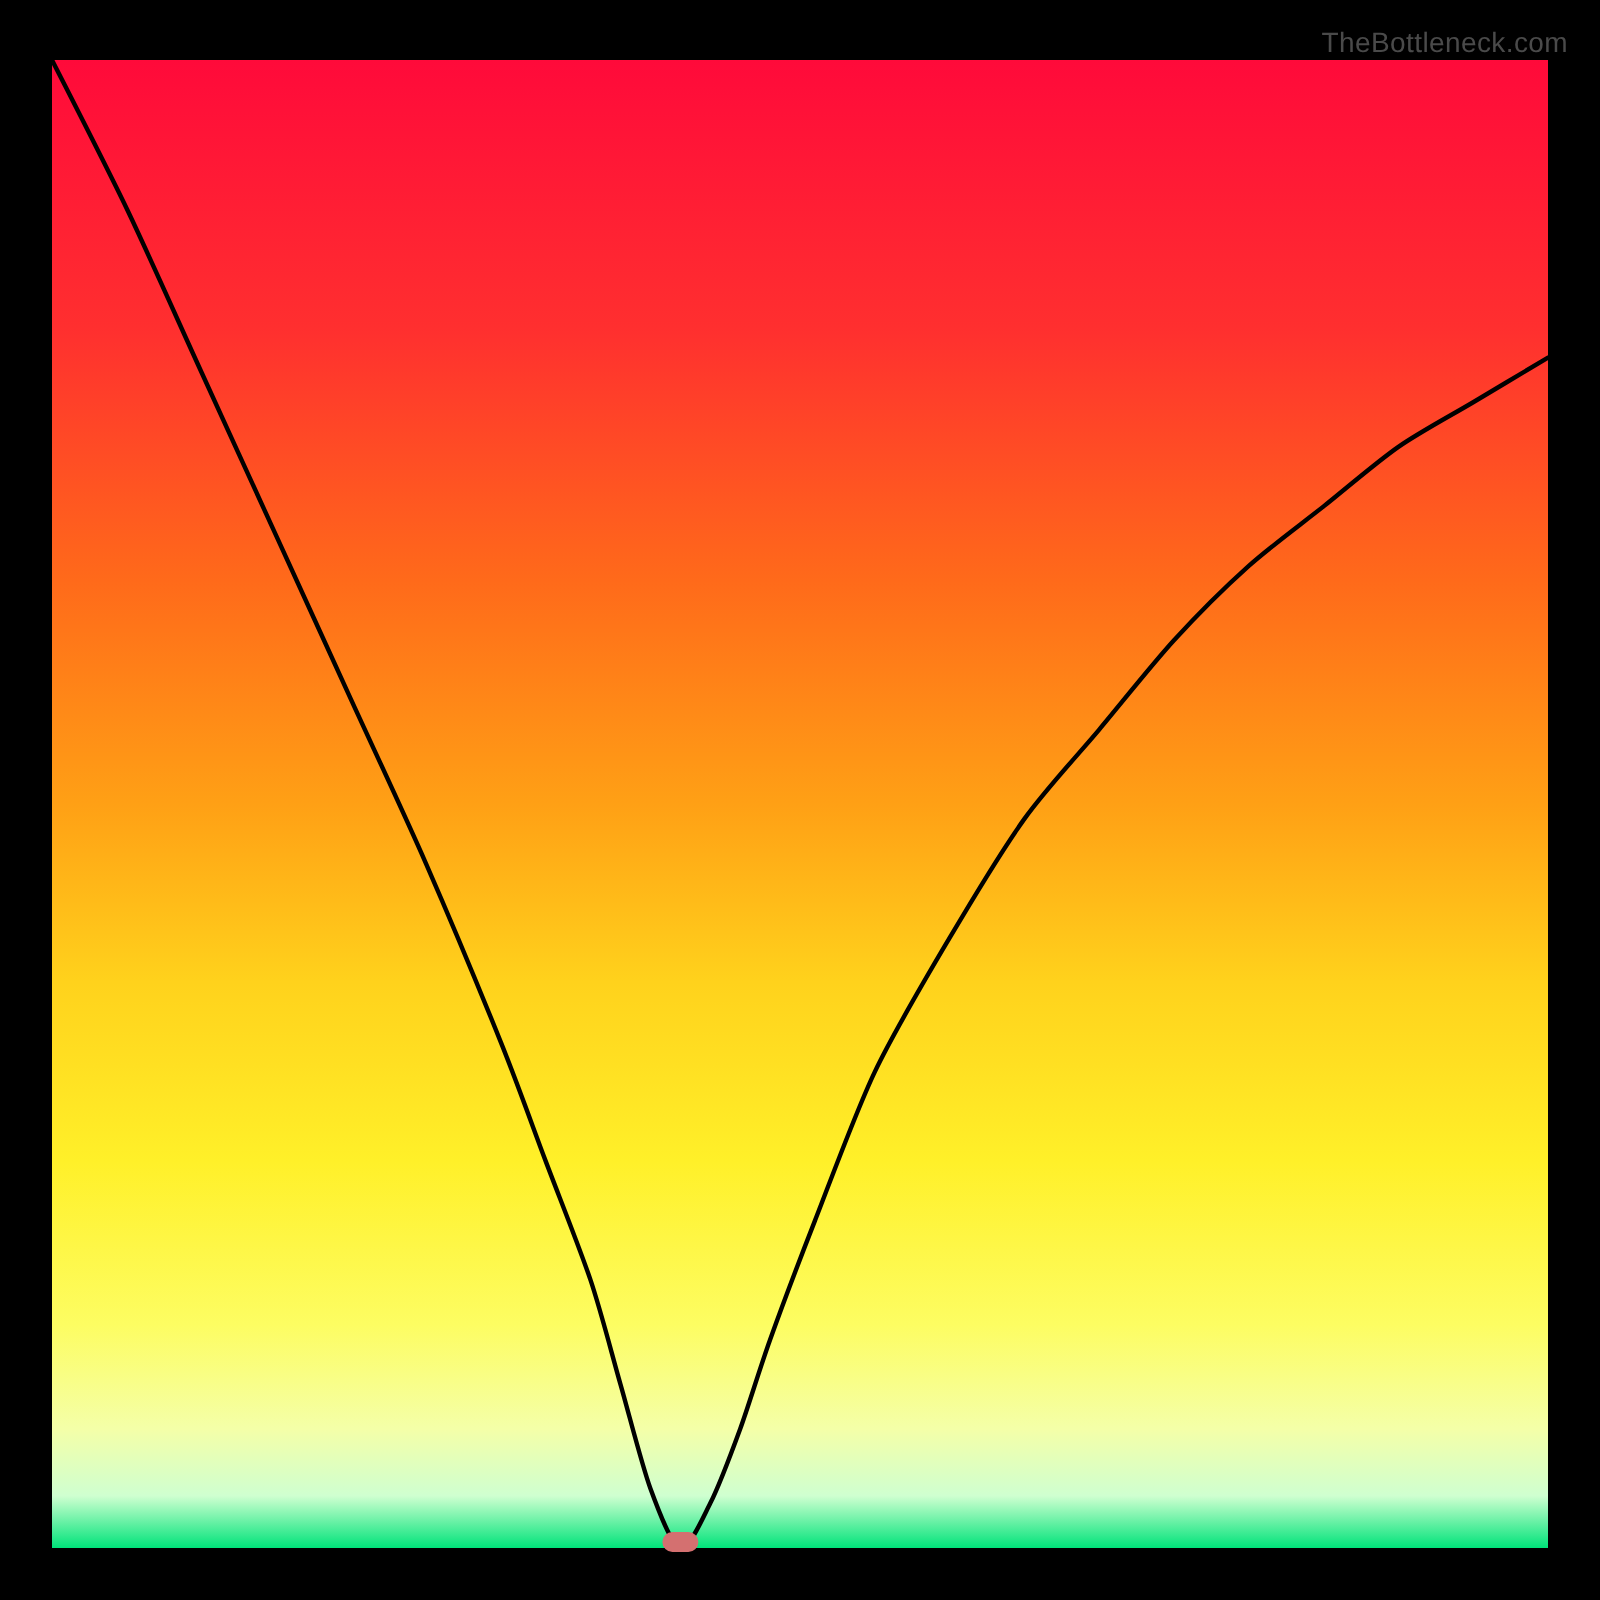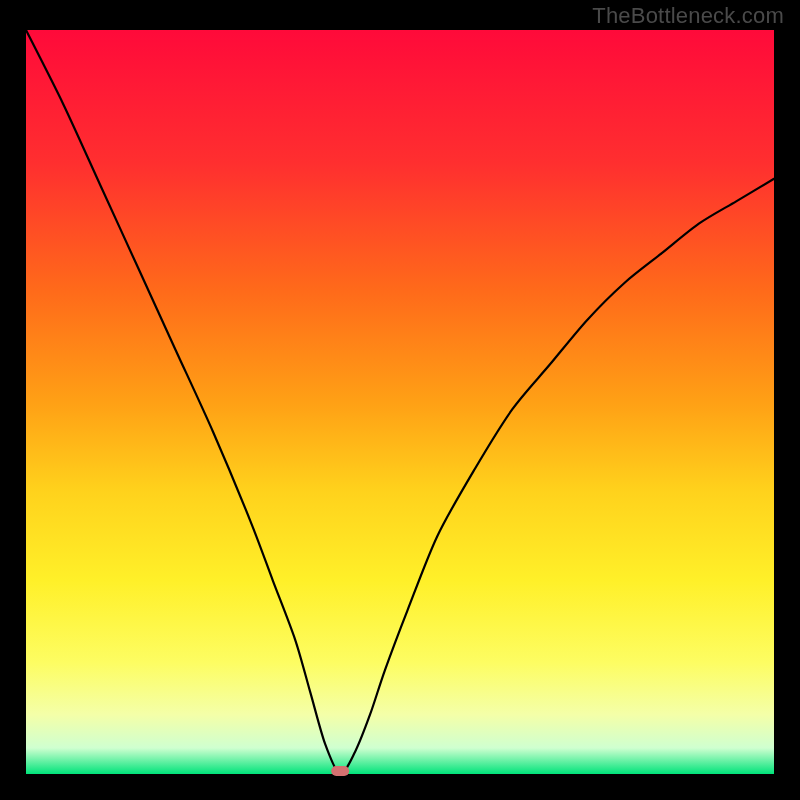--- a/index.html
+++ b/index.html
@@ -12,23 +12,23 @@
     font-family: Arial, Helvetica, sans-serif;
   }
   .stage {
     position: relative;
     width: 800px;
     height: 800px;
     background: #ffffff;
   }
   .watermark {
     position: absolute;
-    top: 3px;
+    top: 13px;
     right: 16px;
-    font-size: 22px;
+    font-size: 14px;
     font-weight: 500;
     color: #4a4a4a;
     letter-spacing: 0.2px;
     z-index: 10;
   }
   svg.chart {
     position: absolute;
     left: 0;
     top: 0;
   }

